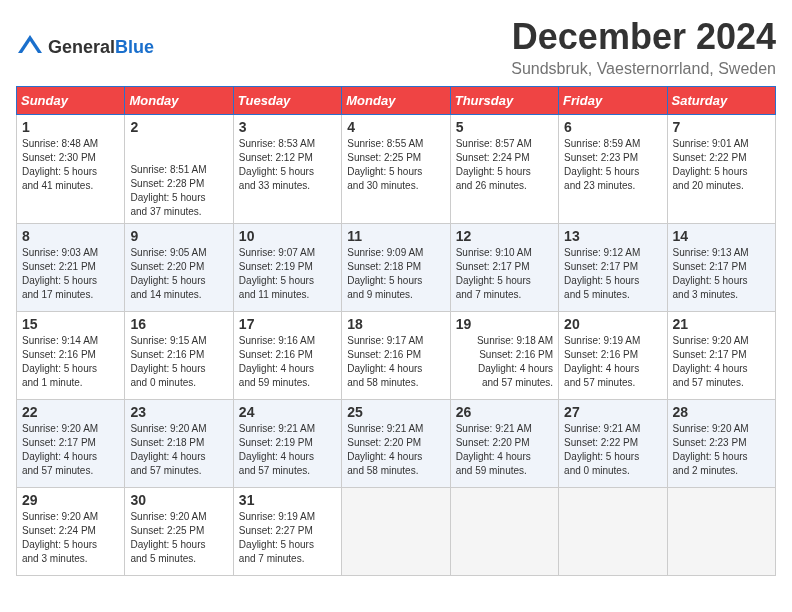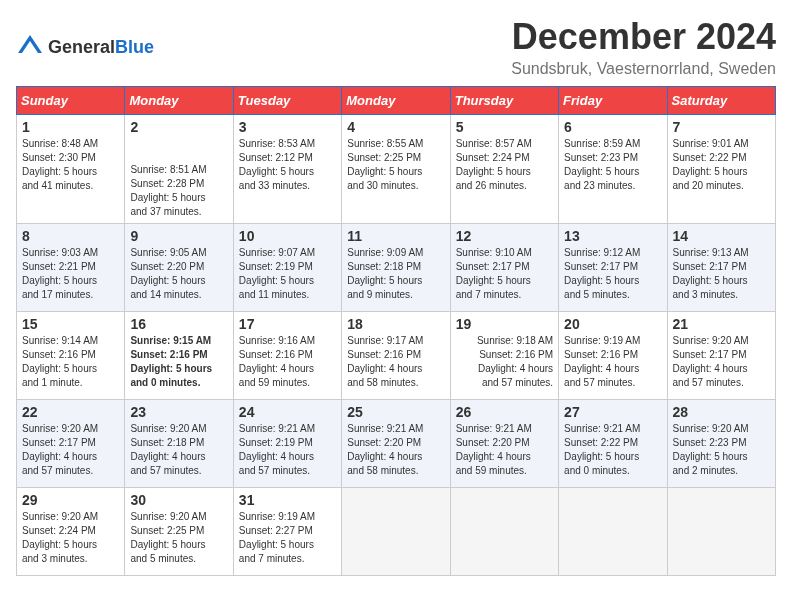--- a/index.html
+++ b/index.html
@@ -210,21 +210,21 @@
       <tr>
         <td>
           <span class="day-num">15</span>
           <div class="day-info" style="white-space: pre-line;">Sunrise: 9:14 AM
 Sunset: 2:16 PM
 Daylight: 5 hours
 and 1 minute.</div>
         </td>
         <td>
           <span class="day-num">16</span>
-          <div class="day-info" style="white-space: pre-line; font-weight: bold;">Sunrise: 9:15 AM
+          <div class="day-info" style="white-space: pre-line;">Sunrise: 9:15 AM
 Sunset: 2:16 PM
 Daylight: 5 hours
 and 0 minutes.</div>
         </td>
         <td>
           <span class="day-num">17</span>
           <div class="day-info" style="white-space: pre-line;">Sunrise: 9:16 AM
 Sunset: 2:16 PM
 Daylight: 4 hours
 and 59 minutes.</div>

